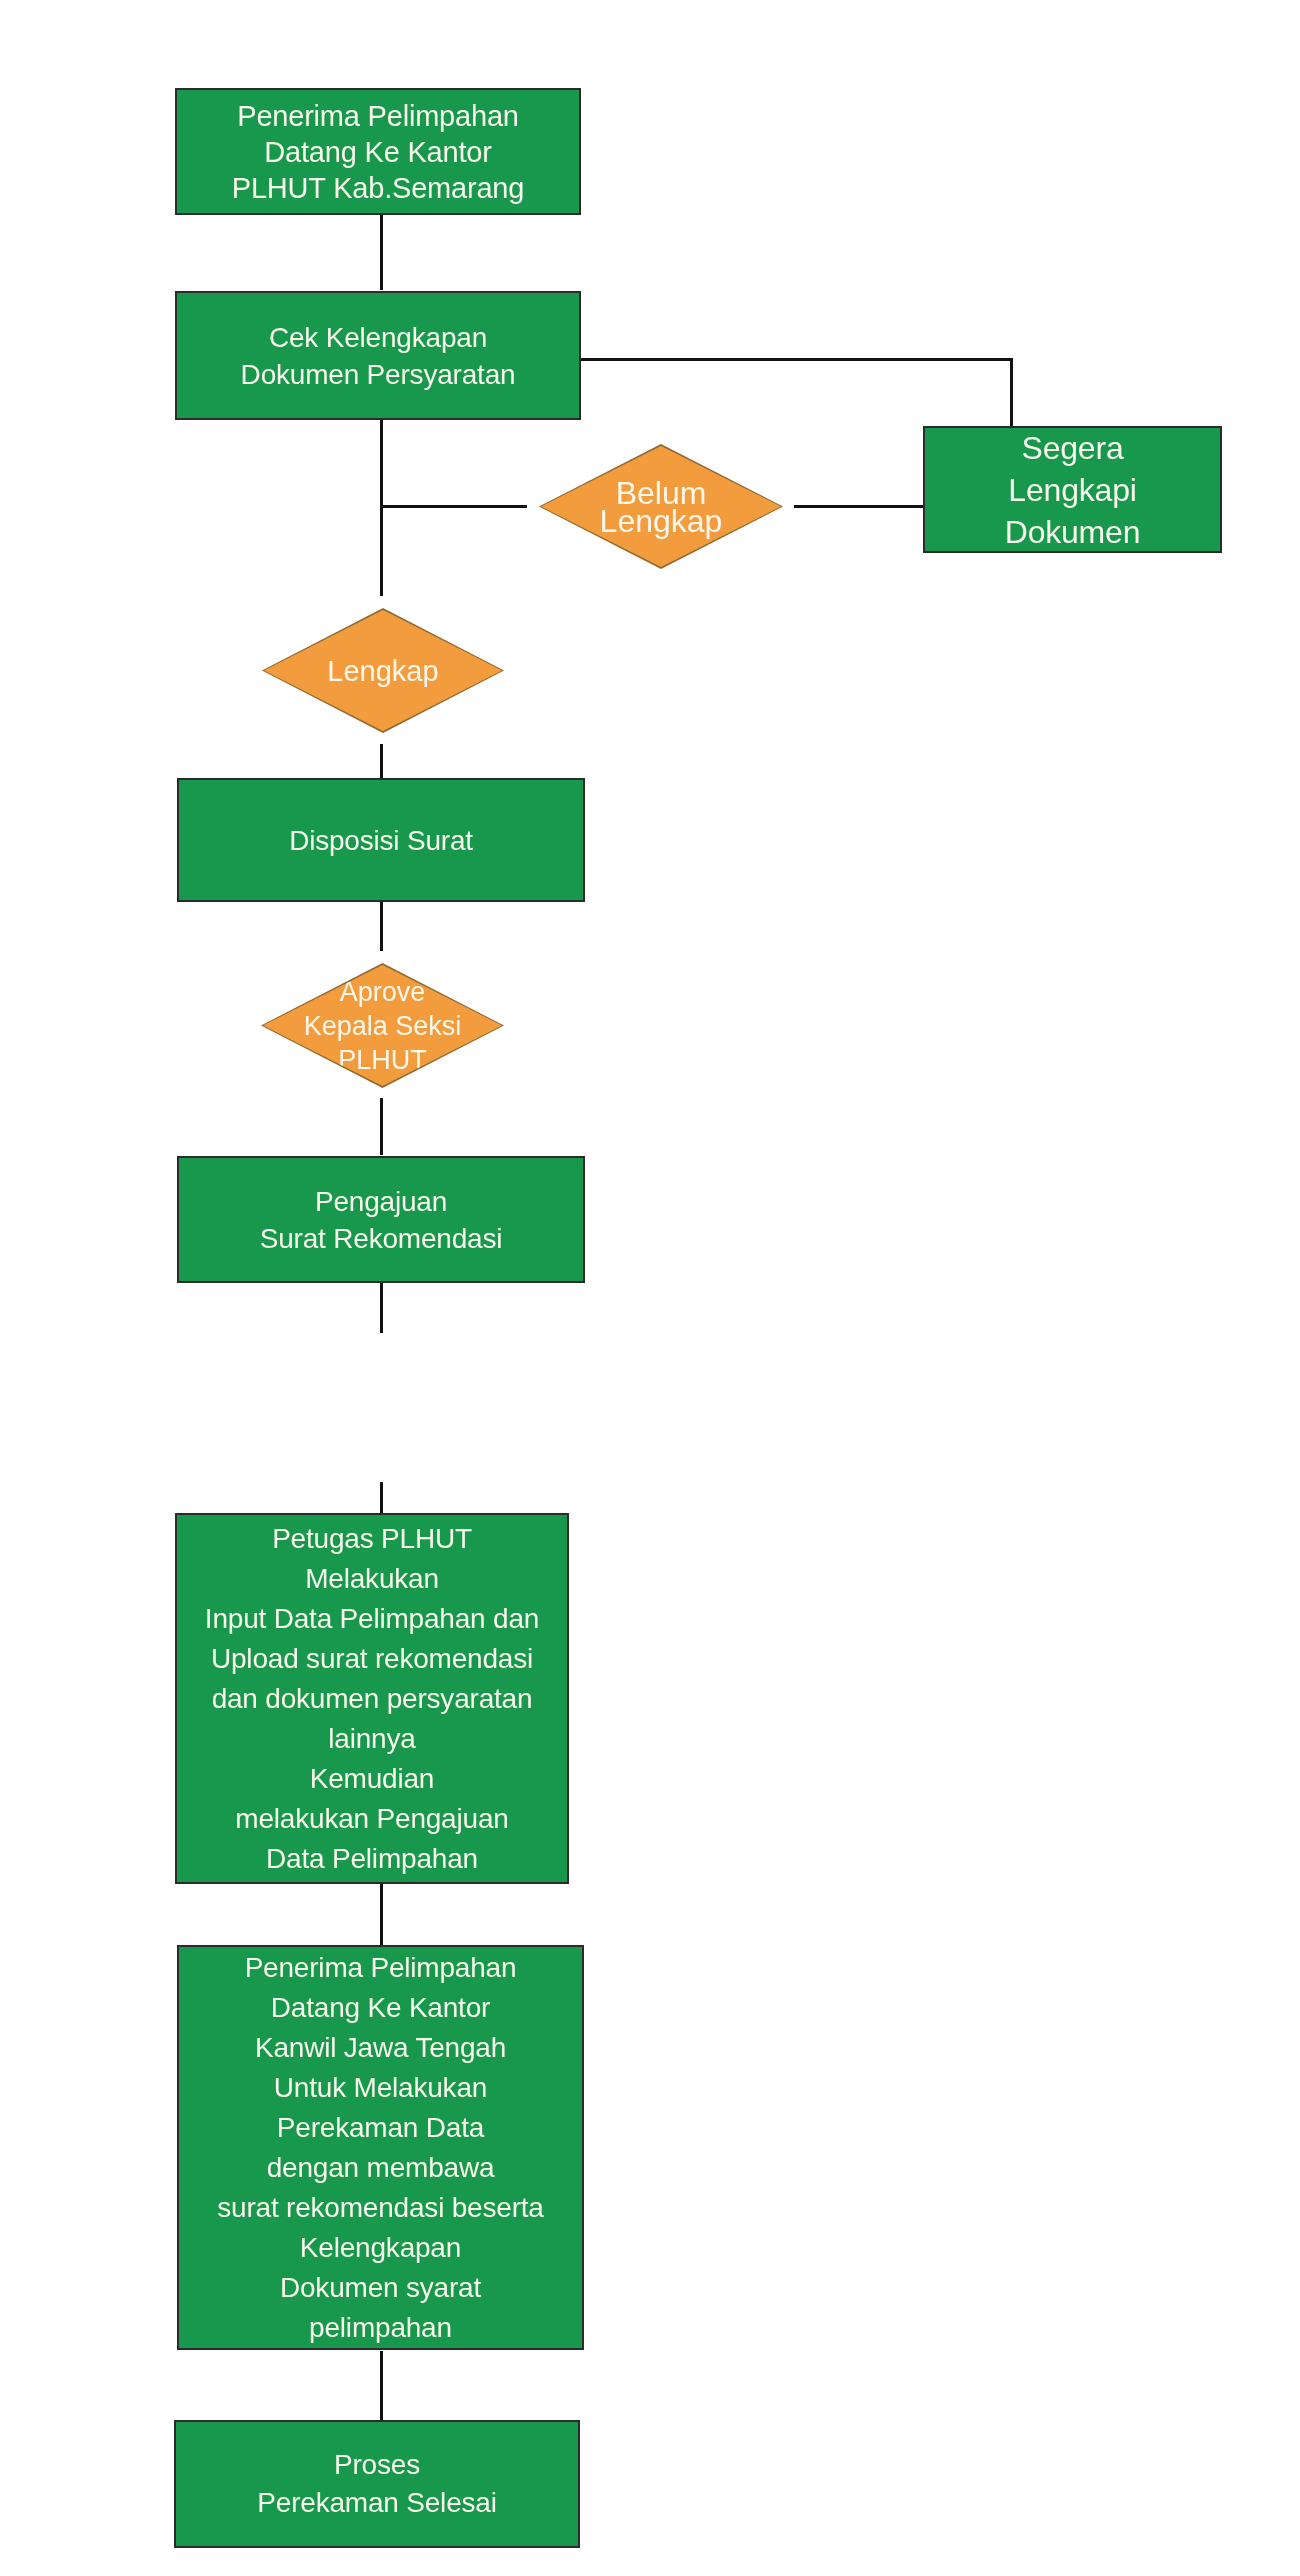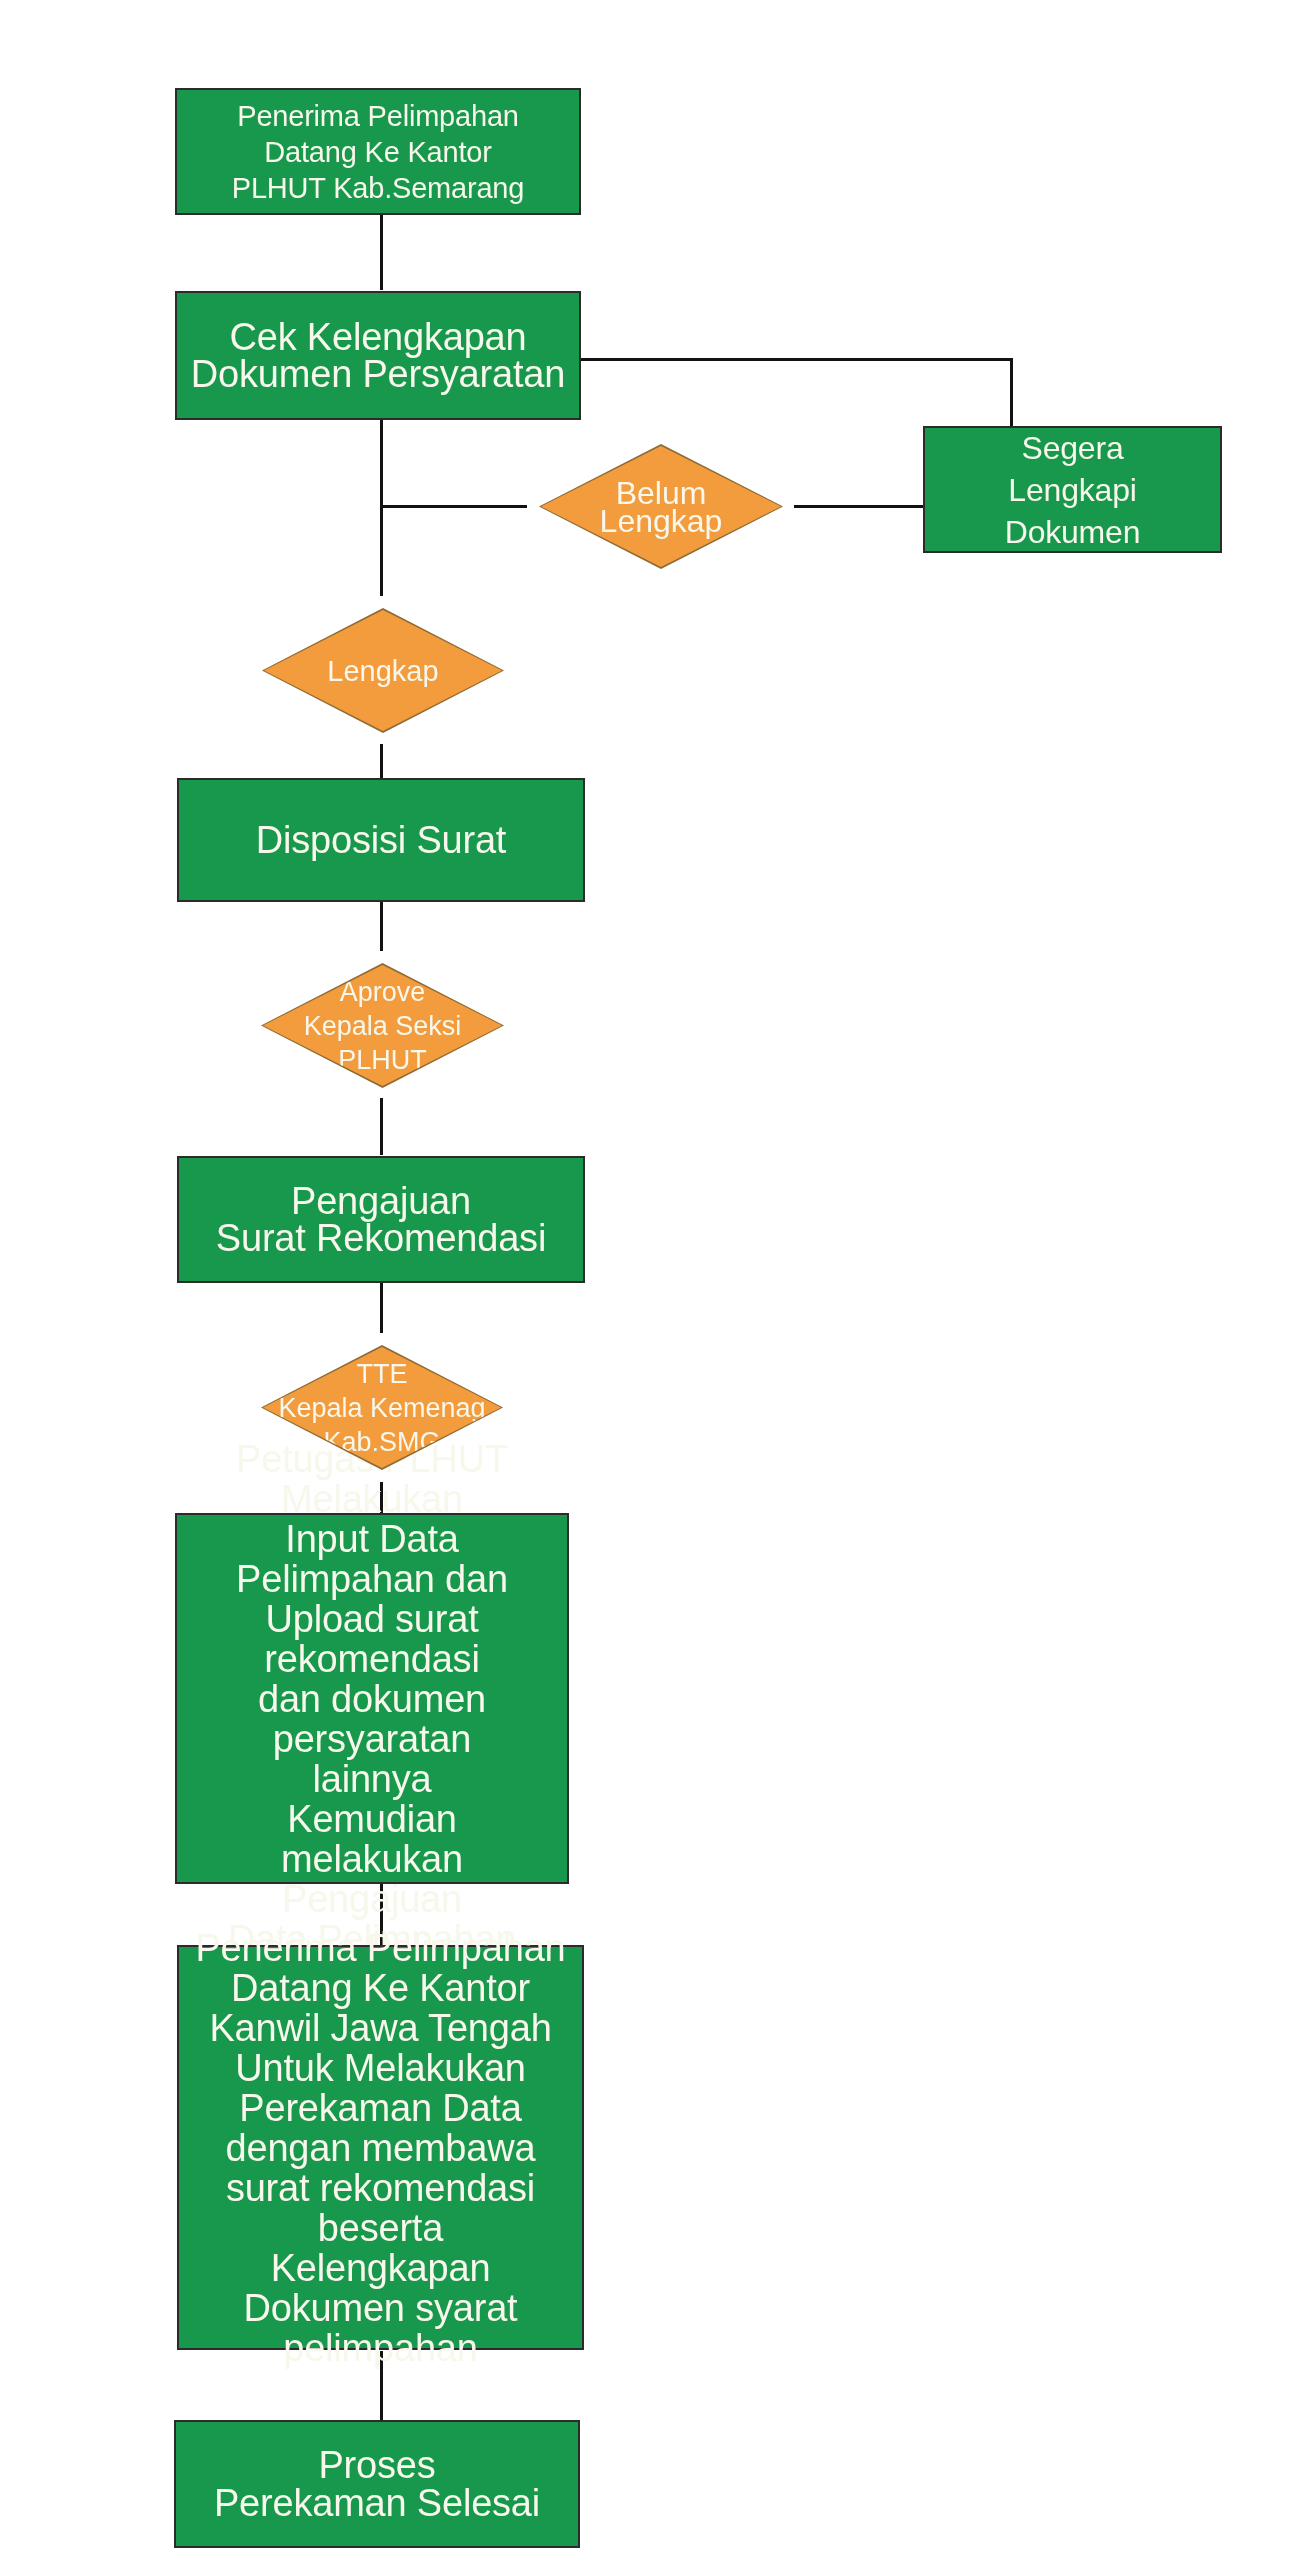--- a/index.html
+++ b/index.html
@@ -27,21 +27,21 @@
     background:var(--box-green);
     border:2px solid var(--box-border);
     display:flex;
     align-items:center;
     justify-content:center;
     text-align:center;
   }
   .rect .label{
     color:var(--text-cream);
     white-space:pre-line;
-    font-size:38px;
+    font-size:28px;
     line-height:37px;
     letter-spacing:-0.2px;
   }
   
   .diamond{
     position:absolute;
   }
   .d-shape{
     position:absolute;
     inset:0;
@@ -197,23 +197,15 @@
 
   <div class="diamond" id="n-aprove">
     <div class="d-shape"></div>
     <div class="d-fill">
       <span class="label">Aprove
 Kepala Seksi
 PLHUT</span>
     </div>
   </div>
 
-  <div class="diamond" id="n-tte">
-    <div class="d-shape"></div>
-    <div class="d-fill">
-      <span class="label">TTE
-Kepala Kemenag
-Kab.SMG</span>
-    </div>
-  </div>
 
 </div>
 
 
 </body></html>

